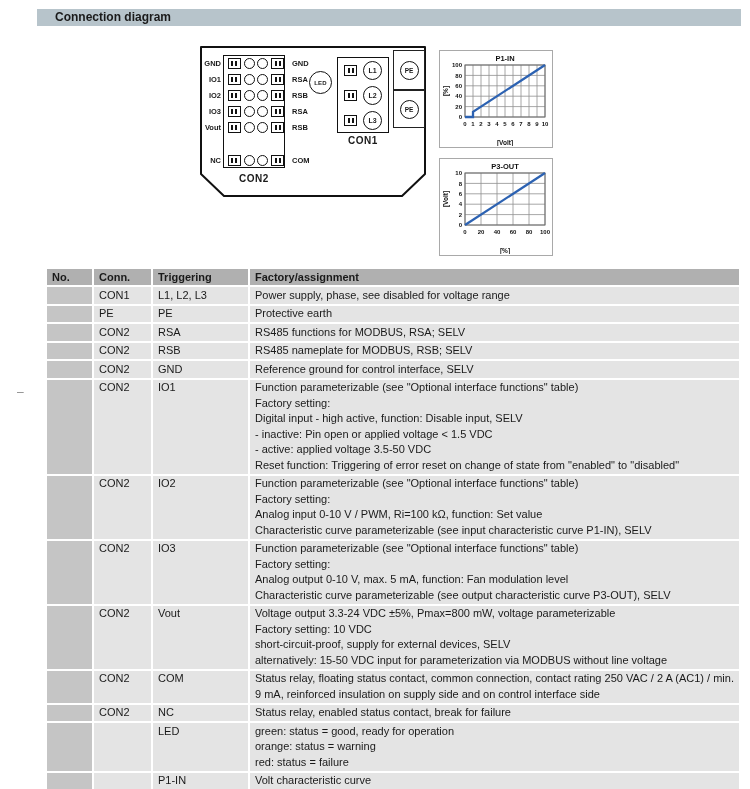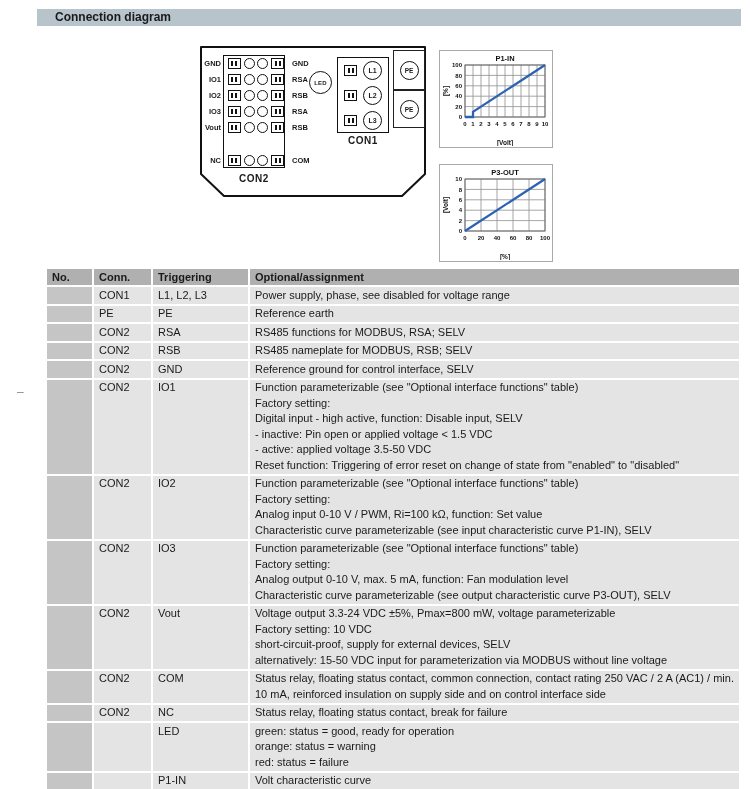--- a/index.html
+++ b/index.html
@@ -45,21 +45,21 @@
   .led { position:absolute; left:112px; top:26px; width:23px; height:23px; font-size:6px; letter-spacing:0.2px; }
   .pe-box { position:absolute; left:196px; width:32px; border:1.2px solid #222; box-sizing:border-box;
             display:flex; align-items:center; justify-content:center; background:#fff; }
   #pe-top { top:5px; height:40px; }
   #pe-bot { top:45px; height:38px; }
 
   
   .chart-box { position:absolute; width:114px; height:98px; border:1px solid #a9a9a9;
                background:#fff; box-sizing:border-box; padding:1px; }
   #chart0 { left:439px; top:50px; }
-  #chart1 { left:439px; top:164px; }
+  #chart1 { left:439px; top:158px; }
   svg text.tick  { font-family:"Liberation Sans",sans-serif; font-size:6px; font-weight:700; fill:#111; }
   svg text.ctitle{ font-family:"Liberation Sans",sans-serif; font-size:7.5px; font-weight:700; fill:#111; }
   svg text.clabel{ font-family:"Liberation Sans",sans-serif; font-size:6.5px; font-weight:700; fill:#111; }
 
   
   table.conn-table {
     position:absolute; left:45px; top:267px; width:696px;
     border-collapse:separate; border-spacing:2px; table-layout:fixed;
     font-size:11px;
   }
@@ -303,35 +303,35 @@
     <col class="col-no">
       <col class="col-conn">
       <col class="col-desig">
       <col>
   </colgroup>
   <thead>
     <tr>
       <th>No.</th>
       <th>Conn.</th>
       <th>Triggering</th>
-      <th>Optional/assignment</th>
+      <th>Factory/assignment</th>
     </tr>
   </thead>
   <tbody>
       <tr>
     <td class="c-no"></td>
     <td class="c-conn">CON1</td>
     <td class="c-desig">L1, L2, L3</td>
     <td class="c-func">Power supply, phase, see disabled for voltage range</td>
   </tr>
       <tr>
     <td class="c-no"></td>
     <td class="c-conn">PE</td>
     <td class="c-desig">PE</td>
-    <td class="c-func">Reference earth</td>
+    <td class="c-func">Protective earth</td>
   </tr>
       <tr>
     <td class="c-no"></td>
     <td class="c-conn">CON2</td>
     <td class="c-desig">RSA</td>
     <td class="c-func">RS485 functions for MODBUS, RSA; SELV</td>
   </tr>
       <tr>
     <td class="c-no"></td>
     <td class="c-conn">CON2</td>
@@ -379,27 +379,27 @@
     <td class="c-desig">Vout</td>
     <td class="c-func">Voltage output 3.3-24 VDC ±5%, Pmax=800 mW, voltage parameterizable
 Factory setting: 10 VDC
 short-circuit-proof, supply for external devices, SELV
 alternatively: 15-50 VDC input for parameterization via MODBUS without line voltage</td>
   </tr>
       <tr>
     <td class="c-no"></td>
     <td class="c-conn">CON2</td>
     <td class="c-desig">COM</td>
-    <td class="c-func">Status relay, floating status contact, common connection, contact rating 250 VAC / 2 A (AC1) / min. 10 mA, reinforced insulation on supply side and on control interface side</td>
+    <td class="c-func">Status relay, floating status contact, common connection, contact rating 250 VAC / 2 A (AC1) / min. 9 mA, reinforced insulation on supply side and on control interface side</td>
   </tr>
       <tr>
     <td class="c-no"></td>
     <td class="c-conn">CON2</td>
     <td class="c-desig">NC</td>
-    <td class="c-func">Status relay, floating status contact, break for failure</td>
+    <td class="c-func">Status relay, enabled status contact, break for failure</td>
   </tr>
       <tr>
     <td class="c-no"></td>
     <td class="c-conn"></td>
     <td class="c-desig">LED</td>
     <td class="c-func">green: status = good, ready for operation
 orange: status = warning
 red: status = failure</td>
   </tr>
       <tr>

